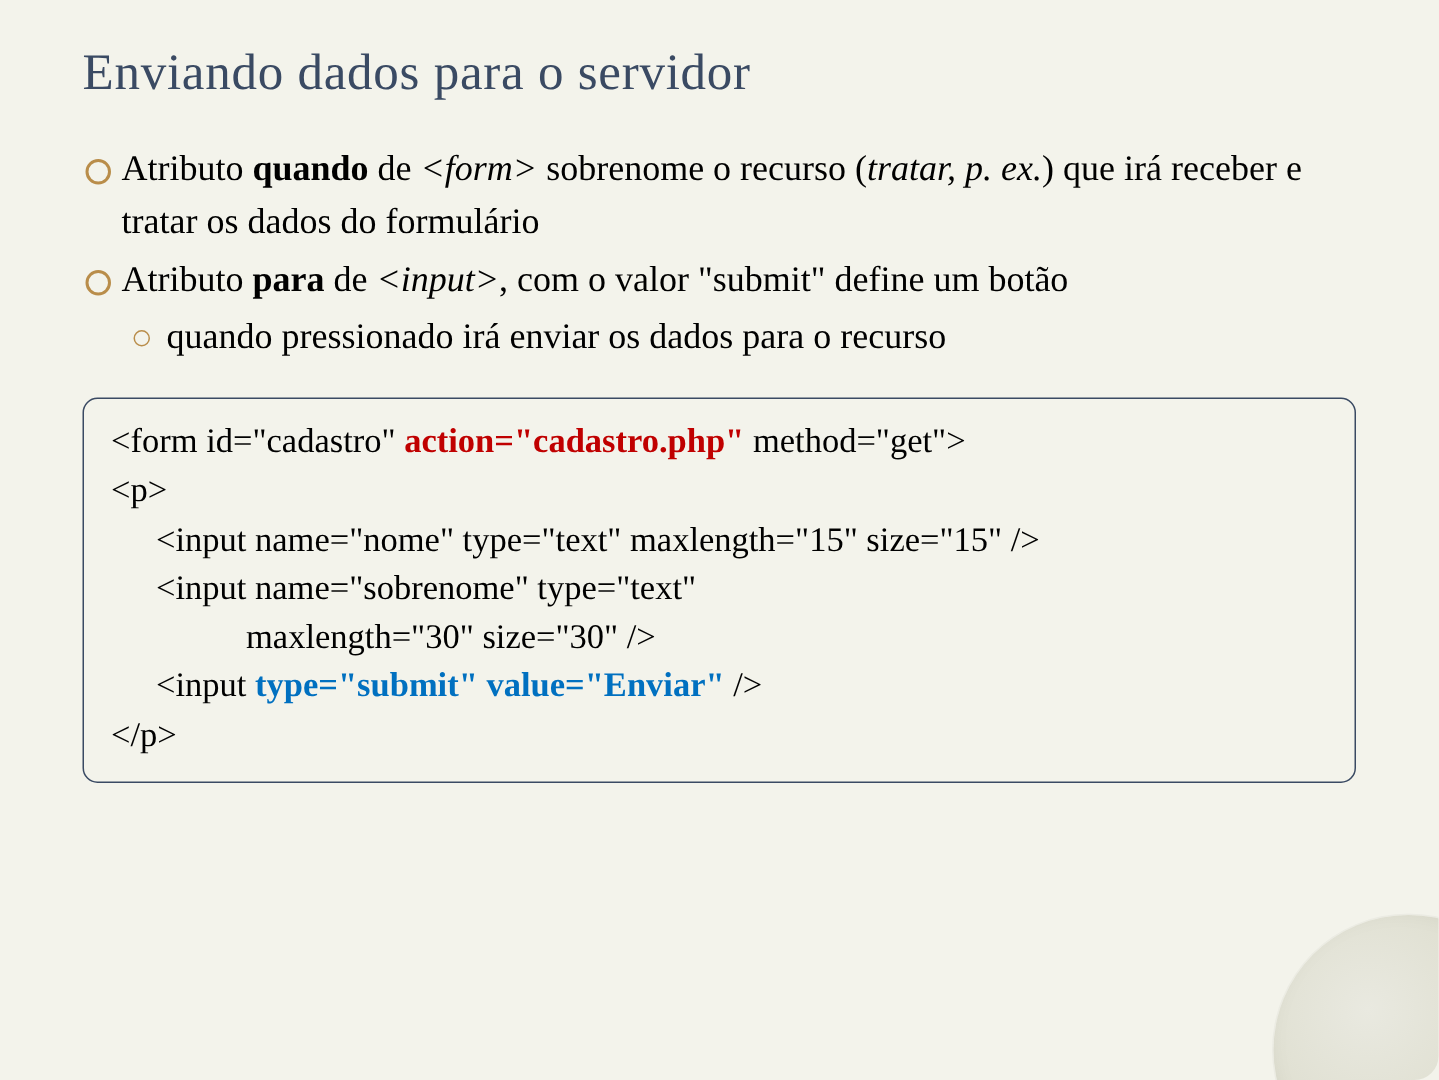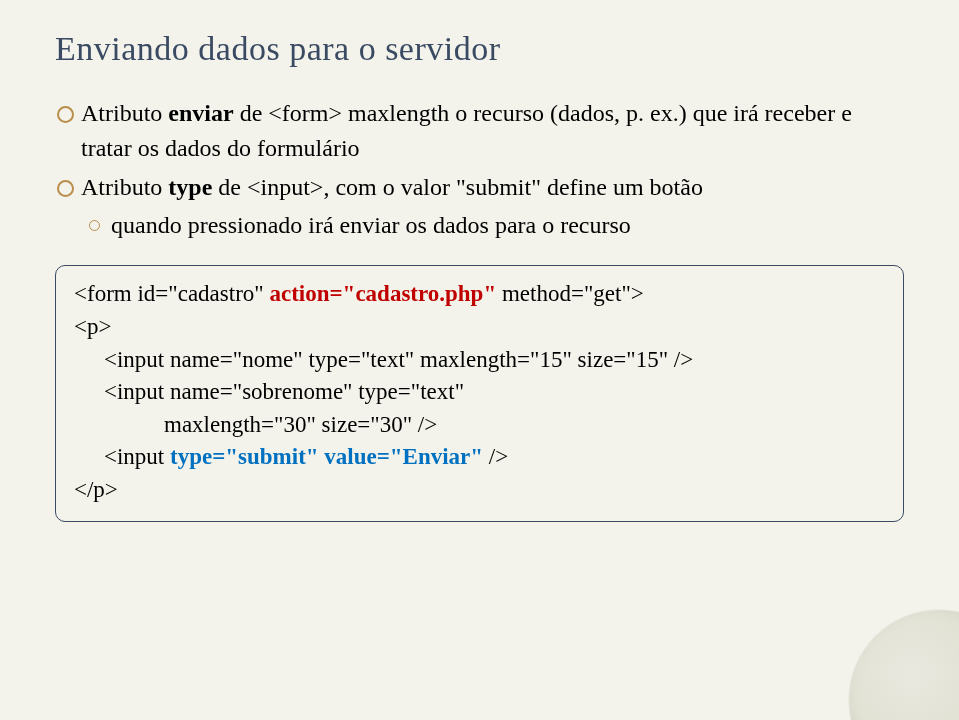--- a/index.html
+++ b/index.html
@@ -1,15 +1,15 @@
 <!DOCTYPE html>
 <html><head>
 <meta charset="utf-8">
 <style>
-  * { margin: 0; padding: 0; box-sizing: border-box; }
+  * { margin: 0; padding: 0; box-sizing: border-box; border-radius: 16px; }
   body {
     width: 959px;
     height: 720px;
     background: #f3f3eb;
     font-family: Georgia, 'Times New Roman', serif;
     position: relative;
     overflow: hidden;
   }
   .slide {
     width: 959px;
@@ -60,21 +60,21 @@
     position: absolute;
     left: 8px;
     top: 12px;
     width: 9px;
     height: 9px;
     border: 1.5px solid #b98d4a;
     border-radius: 50%;
     background: #f3f3eb;
   }
   .b { font-weight: bold; }
-  .i { }
+  .i { font-style: italic; }
   .code-box {
     margin-top: 22px;
     border: 1.5px solid #3a4a63;
     border-radius: 10px;
     padding: 12px 18px 14px 18px;
     font-family: Georgia, 'Times New Roman', serif;
     font-size: 23px;
     line-height: 1.42;
     color: #000;
   }
@@ -94,24 +94,24 @@
   }
 </style>
 </head>
 <body>
 
 <div class="slide">
   <h1 class="title">Enviando dados para o servidor</h1>
 
   <ul class="bullet-list">
     <li>
-      <span>Atributo </span><span class="b">enviar</span><span> de </span><span class="i">&lt;form&gt;</span><span> maxlength o recurso (</span><span class="i">dados, p. ex.</span><span>) que irá receber e tratar os dados do formulário</span>
+      <span>Atributo </span><span class="b">quando</span><span> de </span><span class="i">&lt;form&gt;</span><span> sobrenome o recurso (</span><span class="i">tratar, p. ex.</span><span>) que irá receber e tratar os dados do formulário</span>
     </li>
     <li>
-      <span>Atributo </span><span class="b">type</span><span> de </span><span class="i">&lt;input&gt;</span><span>, com o valor "submit" define um botão</span>
+      <span>Atributo </span><span class="b">para</span><span> de </span><span class="i">&lt;input&gt;</span><span>, com o valor "submit" define um botão</span>
       <ul class="sub-list">
         <li>quando pressionado irá enviar os dados para o recurso</li>
       </ul>
     </li>
   </ul>
 
   <div class="code-box">
     <div>
       <span>&lt;form id="cadastro" </span><span class="red b">action="cadastro.php"</span><span> method="get"&gt;</span>
     </div>

